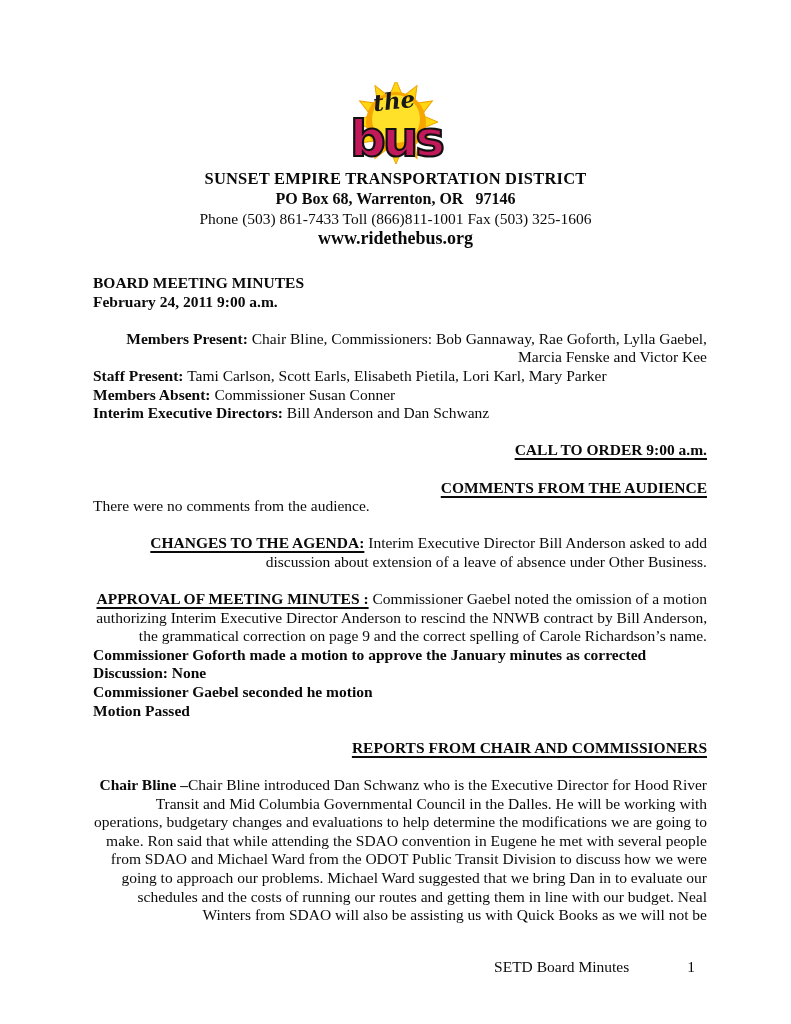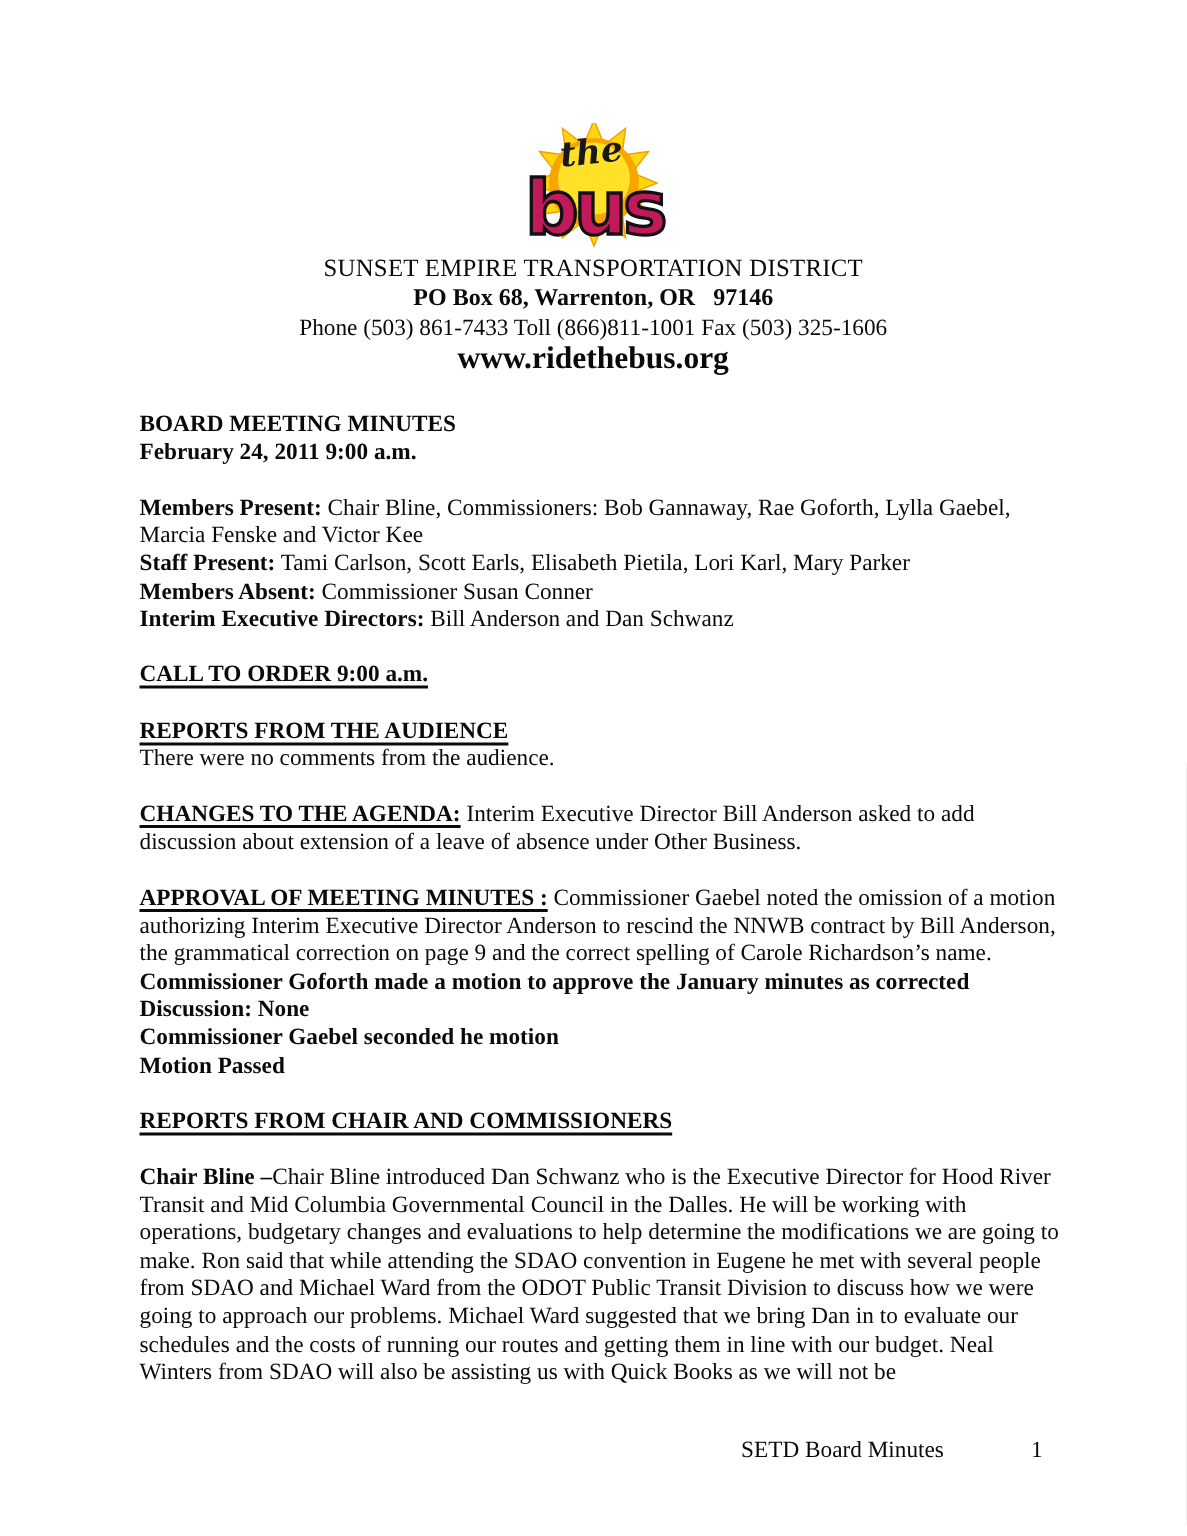--- a/index.html
+++ b/index.html
@@ -14,51 +14,51 @@
     overflow: hidden;
   }
   
   .logo-wrap {
     padding-top: 82px;
     text-align: center;
     line-height: 0;
   }
   .org-header { text-align: center; }
   .org-name {
-    font-weight: normal;
+    font-weight: bold;
     font-size: 16.5px;
     line-height: 21px;
     letter-spacing: 0.2px;
     text-align: center;
   }
   .org-address {
     font-weight: bold;
     font-size: 16px;
     line-height: 20px;
     white-space: pre-wrap;
   }
   .org-phone {
     font-weight: normal;
     font-size: 15.5px;
     line-height: 20px;
   }
   .org-web {
     font-weight: bold;
-    font-size: 21px;
+    font-size: 18px;
     line-height: 19px;
   }
   
   .content {
     margin: 26px 90px 0 93px;
     width: 614px;
     font-size: 15.5px;
     line-height: 18.6px;
   }
   .content p { margin: 0; }
-  .para { margin-top: 18.6px !important; }
+  .para { margin-top: 18.6px !important; text-align: right; }
   b, .bold { font-weight: bold; }
   .hul {
     font-weight: bold;
     text-decoration: underline;
     text-decoration-thickness: 1.5px;
     text-underline-offset: 2.5px;
   }
   
   .footer {
     position: absolute;
@@ -116,21 +116,21 @@
     <p class="bold">BOARD MEETING MINUTES</p>
     <p class="bold">February 24, 2011 9:00 a.m.</p>
 
     <p class="para"><b>Members Present:</b><span> Chair Bline, Commissioners: Bob Gannaway, Rae Goforth, Lylla Gaebel, Marcia Fenske and Victor Kee</span></p>
     <p><b>Staff Present:</b><span> Tami Carlson, Scott Earls, Elisabeth Pietila, Lori Karl, Mary Parker</span></p>
     <p><b>Members Absent:</b><span> Commissioner Susan Conner</span></p>
     <p><b>Interim Executive Directors:</b><span> Bill Anderson and Dan Schwanz</span></p>
 
     <p class="para hul">CALL TO ORDER 9:00 a.m.</p>
 
-    <p class="para hul">REPORTS FROM THE AUDIENCE</p>
+    <p class="para hul">COMMENTS FROM THE AUDIENCE</p>
     <p>There were no comments from the audience.</p>
 
     <p class="para"><span class="hul">CHANGES TO THE AGENDA:</span><span> Interim Executive Director Bill Anderson asked to add discussion about extension of a leave of absence under Other Business.</span></p>
 
     <p class="para"><span class="hul">APPROVAL OF MEETING MINUTES :</span><span> Commissioner Gaebel noted the omission of a motion authorizing Interim Executive Director Anderson to rescind the NNWB contract by Bill Anderson, the grammatical correction on page 9 and the correct spelling of Carole Richardson’s name.</span></p>
     <p class="bold">Commissioner Goforth made a motion to approve the January minutes as corrected</p>
     <p class="bold">Discussion: None</p>
     <p class="bold">Commissioner Gaebel seconded he motion</p>
     <p class="bold">Motion Passed</p>
 

